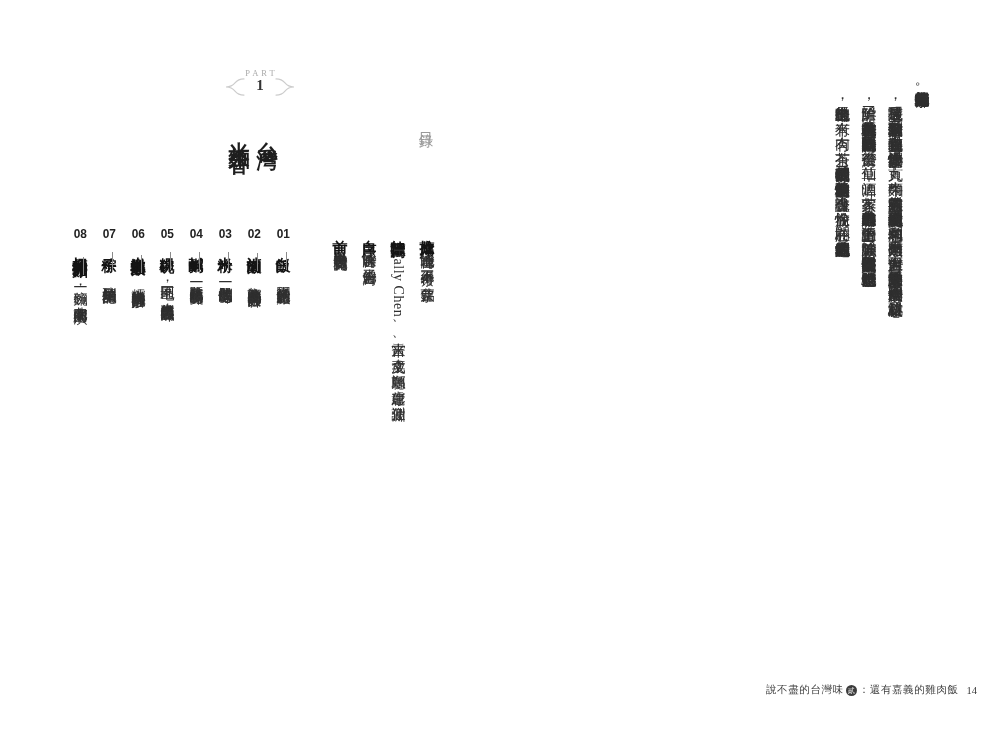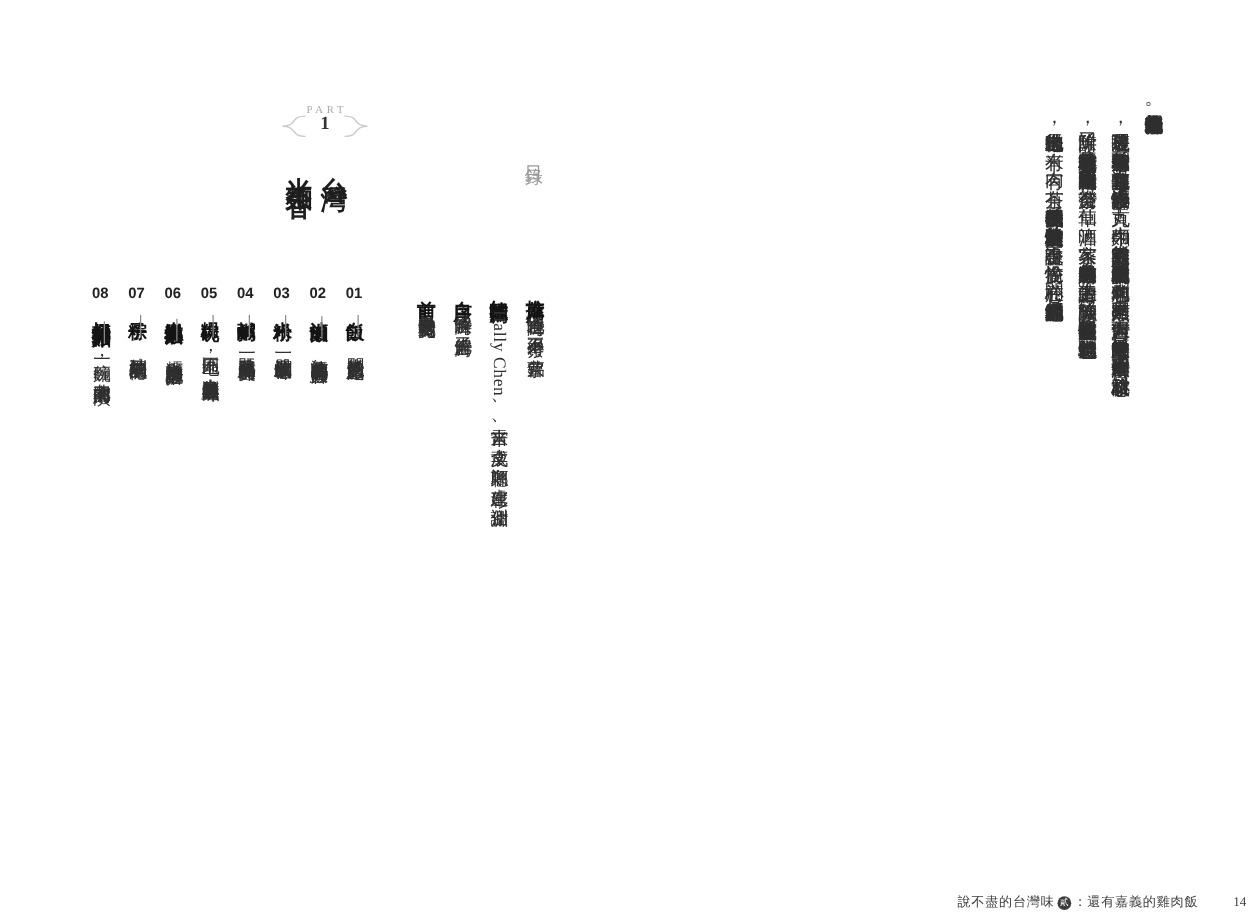--- a/index.html
+++ b/index.html
@@ -10,38 +10,38 @@
   
   .body-text{
     position:absolute;top:80px;right:65px;height:510px;width:345px;
     writing-mode:vertical-rl;-webkit-writing-mode:vertical-rl;
     font-size:15px;line-height:26.5px;letter-spacing:0px;
     color:#2f2f2f;text-align:start;
   }
   .body-text p{margin:0;text-indent:15px;}
   .body-text p.no-indent{text-indent:0;}
   .footer{
-    position:absolute;left:766px;top:715px;height:14px;
+    position:absolute;left:766px;top:683px;height:14px;
     display:flex;align-items:center;white-space:nowrap;
     font-size:10.5px;letter-spacing:0.6px;color:#3d3d3d;text-align:right;
   }
   .vol-badge{
     display:inline-flex;align-items:center;justify-content:center;
     width:11px;height:11px;border-radius:50%;background:#3c3c3c;color:#ffffff;
     font-size:7px;line-height:1;margin:0 2px;letter-spacing:0;
     font-family:"Liberation Sans","DejaVu Sans",sans-serif;
   }
-  .footer-page{margin-left:28px;letter-spacing:0;}
+  .footer-page{margin-left:8px;letter-spacing:0;}
   
   .toc-title{
     position:absolute;left:416px;top:121px;
     writing-mode:vertical-rl;-webkit-writing-mode:vertical-rl;
     font-size:14.5px;letter-spacing:1.5px;color:#999999;
   }
-  .part-badge{position:absolute;left:225px;top:82px;width:70px;text-align:center;}
+  .part-badge{position:absolute;left:225px;top:68px;width:70px;text-align:center;}
   .part-word{
     font-size:8.5px;letter-spacing:3px;color:#aaaaaa;text-indent:3px;
     font-family:"Liberation Serif","DejaVu Serif",serif;
   }
   .part-num{font-size:15px;font-weight:bold;color:#333333;margin-top:0px;line-height:15px;}
   .orn{position:absolute;top:10px;width:20px;height:18px;}
   .orn-left{left:0;}
   .orn-right{right:0;}
   .part-title{
     position:absolute;right:719px;top:125px;

